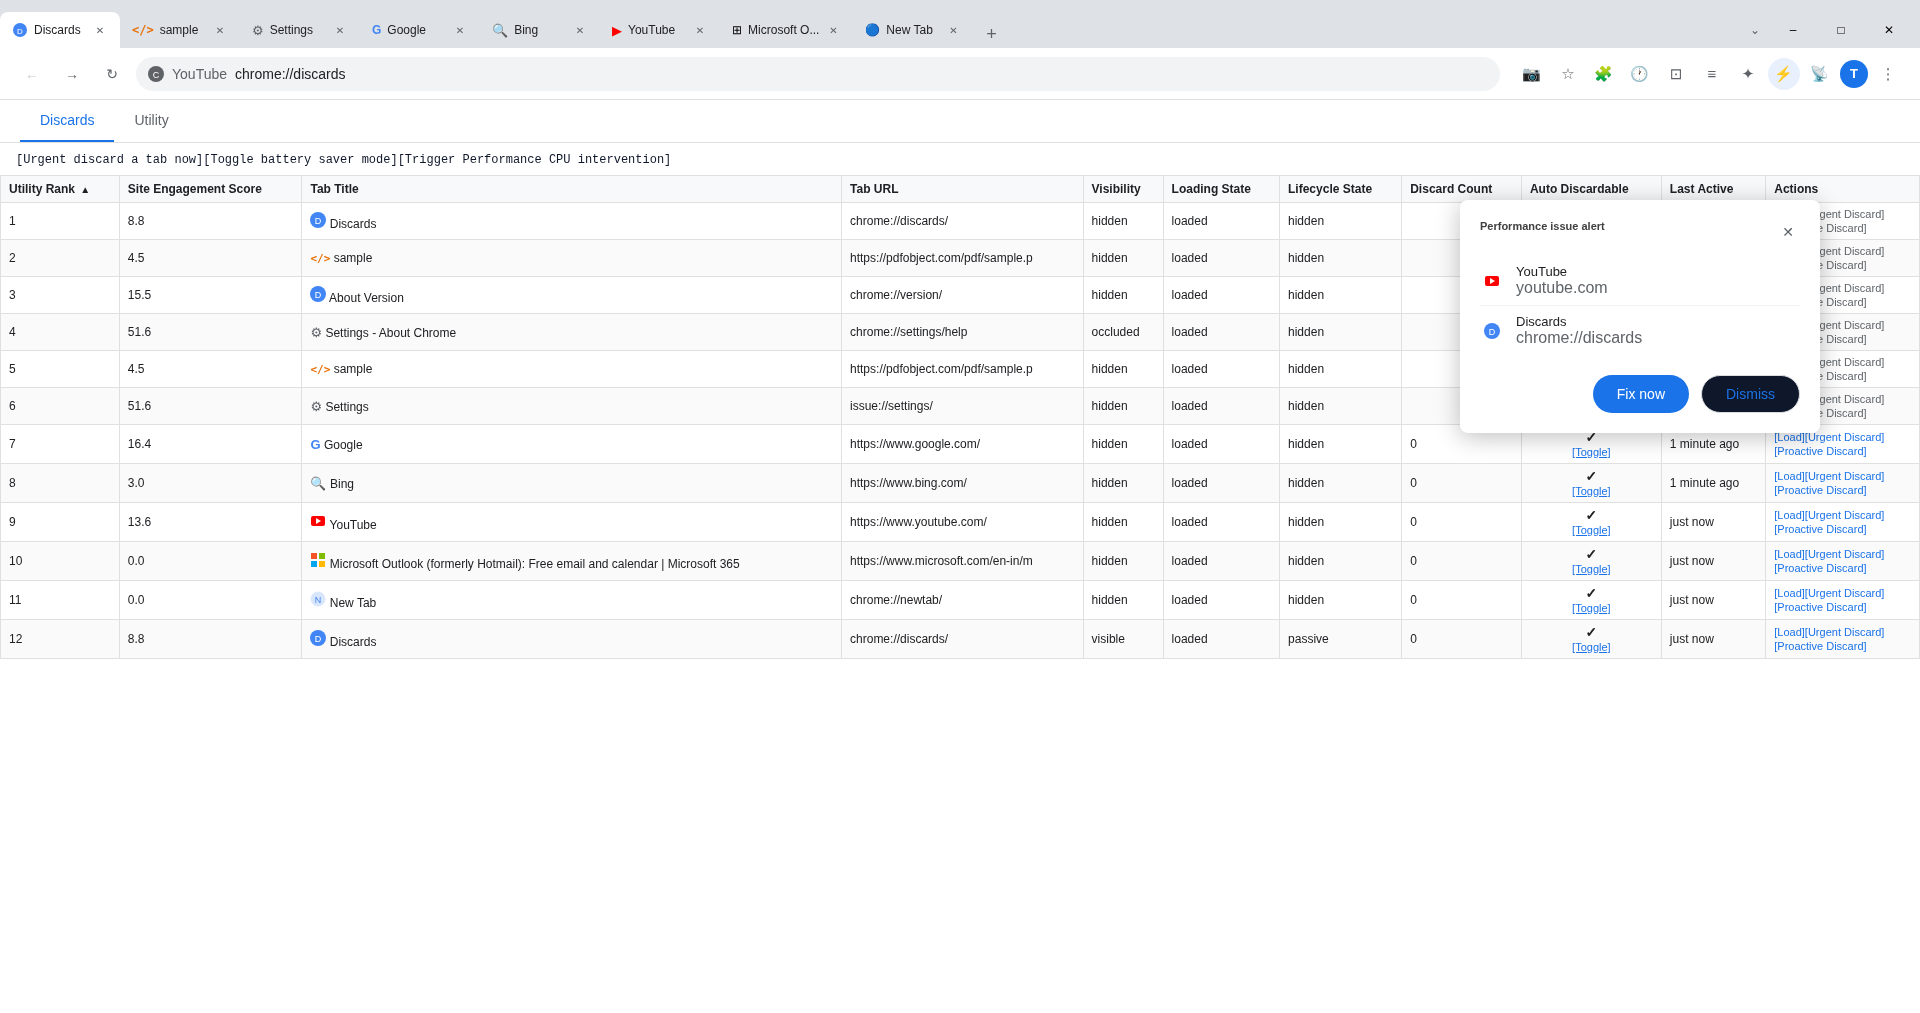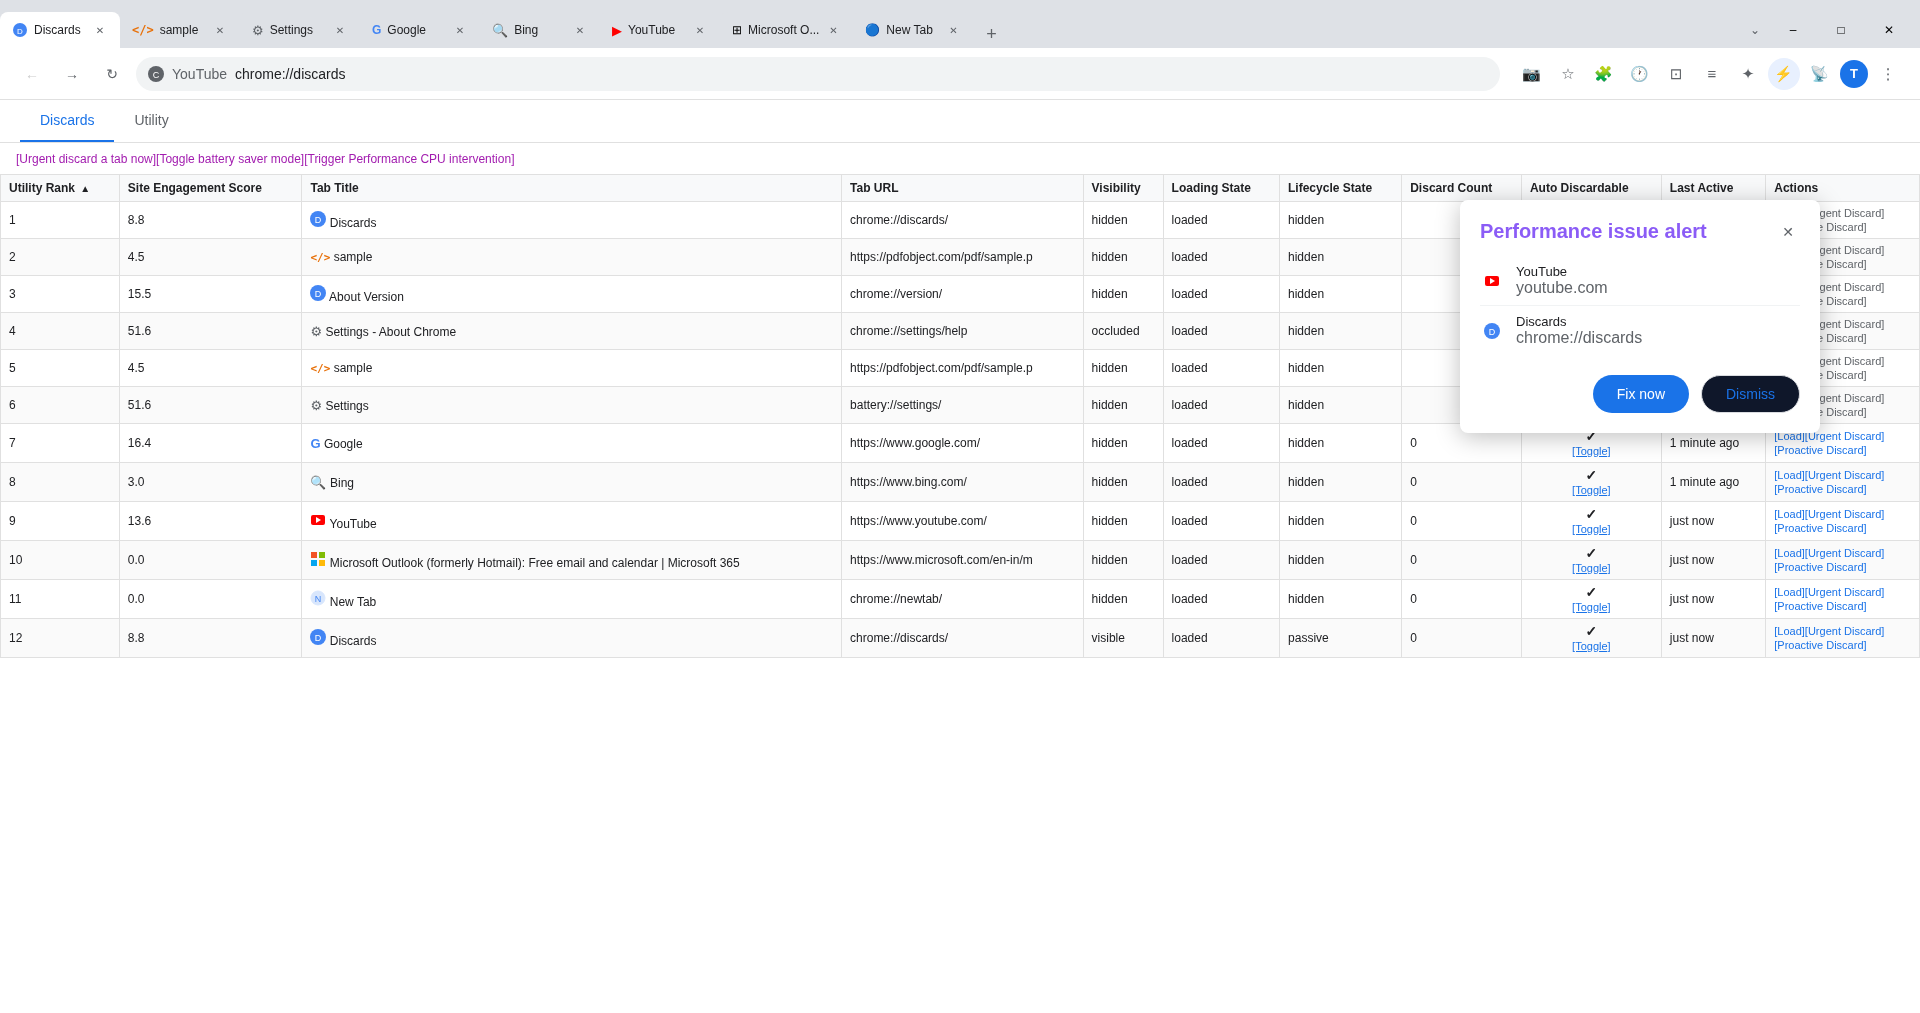--- a/index.html
+++ b/index.html
@@ -31,38 +31,38 @@
     
     .page-content { flex: 1; background: #fff; display: flex; flex-direction: column; overflow: hidden; position: relative; }
 
     
     .page-tabs { display: flex; border-bottom: 1px solid #e0e0e0; padding: 0 20px; }
     .page-tab { padding: 12px 20px; font-size: 14px; color: #5f6368; cursor: pointer; border-bottom: 2px solid transparent; }
     .page-tab.active { color: #1a73e8; border-bottom: 2px solid #1a73e8; }
 
     
     .action-links { padding: 8px 16px; }
-    .action-links a { color: #a21caf; font-size: 12px; text-decoration: none; }
+    .action-links a { color: #0f172a; font-size: 12px; text-decoration: none; font-family: Liberation Mono, monospace; }
 
     
     .table-container { flex: 1; overflow: auto; }
     table { width: 100%; border-collapse: collapse; font-size: 12px; }
     th { background: #f8f9fa; border: 1px solid #e0e0e0; padding: 6px 8px; text-align: left; font-weight: 600; color: #202124; vertical-align: middle; white-space: nowrap; position: sticky; top: 0; z-index: 1; }
     th.sortable { cursor: pointer; }
     th .sort-arrow { font-size: 10px; margin-left: 2px; }
     td { border: 1px solid #e0e0e0; padding: 4px 8px; vertical-align: middle; color: #202124; }
     tr:nth-child(even) { background: #fafafa; }
     .link-cell a { color: #1a73e8; font-size: 11px; text-decoration: none; }
     .toggle-link { color: #1a73e8; font-size: 11px; text-decoration: underline; cursor: pointer; }
     .check-mark { color: #202124; font-size: 14px; font-weight: bold; }
 
     
     .perf-alert { position: absolute; top: 100px; right: 100px; width: 360px; background: #fff; border-radius: 8px; box-shadow: 0 4px 24px rgba(0,0,0,0.25); z-index: 100; padding: 20px; }
     .perf-alert-header { display: flex; justify-content: space-between; align-items: flex-start; margin-bottom: 12px; }
-    .perf-alert-title { font-size: 20px; font-weight: 600; color: #8b5cf6; }
+    .perf-alert-title { font-size: 11px; font-weight: 600; color: #404040; }
     .perf-alert-close { width: 24px; height: 24px; border-radius: 50%; display: flex; align-items: center; justify-content: center; cursor: pointer; color: #5f6368; font-size: 14px; }
     .perf-alert-desc { font-size: 13px; color: #5f6368; margin-bottom: 16px; line-height: 1.5; }
     .perf-site-item { display: flex; align-items: center; gap: 12px; padding: 8px 0; border-bottom: 1px solid #f1f3f4; }
     .perf-site-item:last-child { border-bottom: none; }
     .perf-site-favicon { width: 24px; height: 24px; border-radius: 4px; display: flex; align-items: center; justify-content: center; font-size: 14px; }
     .perf-site-info { flex: 1; }
     .perf-site-name { font-size: 13px; font-weight: 500; color: #202124; }
     .perf-site-url { font-size: 16px; color: #5f6368; }
     .perf-actions { display: flex; gap: 12px; margin-top: 20px; justify-content: flex-end; }
     .btn-fix { background: #1a73e8; color: #fff; border: none; border-radius: 20px; padding: 10px 24px; font-size: 14px; font-weight: 500; cursor: pointer; }
@@ -314,21 +314,21 @@
       <span style="color:#5f6368;font-size:11px;">[Load][Urgent Discard]<br>[Proactive Discard]</span>
     </td>
   </tr>
             <tr>
     <td>6</td>
     <td>51.6</td>
     <td>
       <span><span style="font-size:13px;color:#5f6368;">⚙</span></span>
       <span>Settings</span>
     </td>
-    <td style="max-width:200px;overflow:hidden;text-overflow:ellipsis;white-space:nowrap;">battery://settings/</td>
+    <td style="max-width:200px;overflow:hidden;text-overflow:ellipsis;white-space:nowrap;">issue://settings/</td>
     <td>hidden</td>
     <td>loaded</td>
     <td>hidden</td>
     <td></td>
     <td style="text-align:center;">
       
     </td>
     <td></td>
     <td class="link-cell">
       <span style="color:#5f6368;font-size:11px;">[Load][Urgent Discard]<br>[Proactive Discard]</span>

